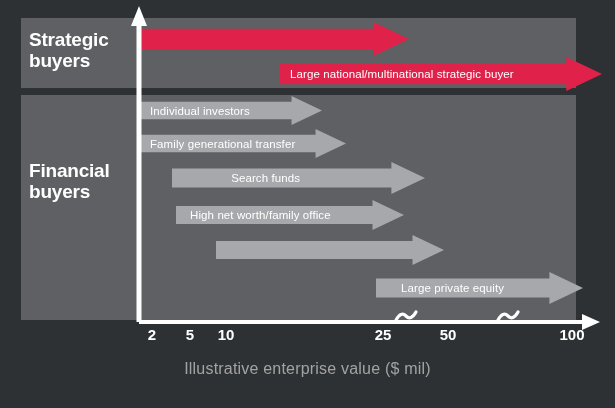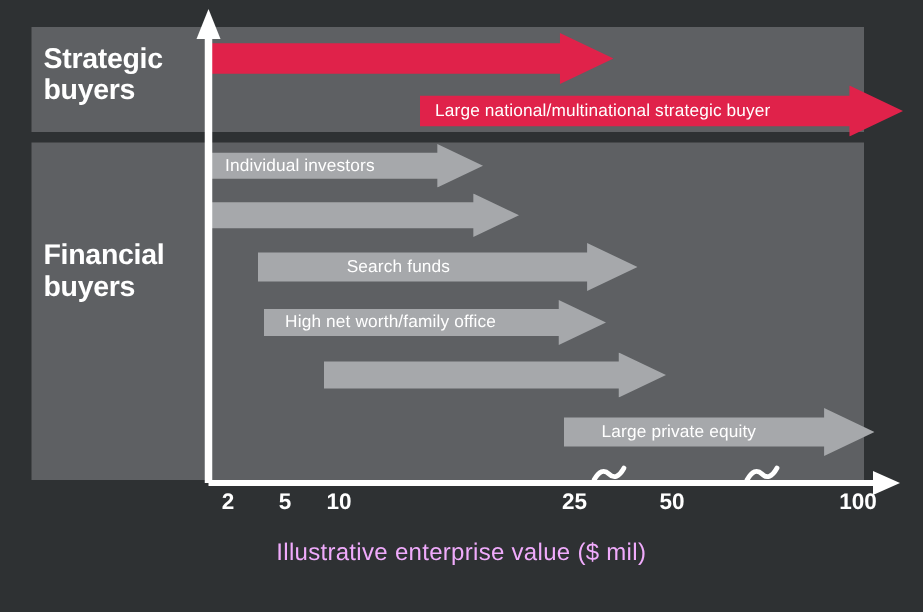--- a/index.html
+++ b/index.html
@@ -55,21 +55,21 @@
     font-size:15px;
     font-weight:bold;
     text-align:center;
     transform:translateX(-50%);
   }
 
   #axis-title{
     position:absolute;
     left:0;width:615px;top:360px;
     text-align:center;
-    color:#f0abfc;
+    color:#a3a3a3;
     font-size:16px;
     letter-spacing:0.2px;
   }
 </style>
 </head>
 <body>
 
 <div id="stage">
 
   <div id="panel-strategic" class="panel"></div>
@@ -95,20 +95,21 @@
       <div class="arrow lead" style="left: 140px; top: 96px; width: 182px; height: 29px;">
         <svg viewBox="0 0 182 29" preserveAspectRatio="none">
           <path d="M0,5.800000000000001 L151.55,5.800000000000001 L151.55,0 L182,14.5 L151.55,29 L151.55,23.200000000000003 L0,23.200000000000003 Z" fill="#a6a8ab"></path>
         </svg>
         <span class="txt">Individual investors</span>
       </div>
       <div class="arrow lead" style="left: 140px; top: 129px; width: 206px; height: 29px;">
         <svg viewBox="0 0 206 29" preserveAspectRatio="none">
           <path d="M0,5.800000000000001 L175.55,5.800000000000001 L175.55,0 L206,14.5 L175.55,29 L175.55,23.200000000000003 L0,23.200000000000003 Z" fill="#a6a8ab"></path>
         </svg>
+        <span class="txt">Family generational transfer</span>
       </div>
       <div class="arrow center" style="left: 172px; top: 162px; width: 253px; height: 32px;">
         <svg viewBox="0 0 253 32" preserveAspectRatio="none">
           <path d="M0,6.4 L219.4,6.4 L219.4,0 L253,16 L219.4,32 L219.4,25.6 L0,25.6 Z" fill="#a6a8ab"></path>
         </svg>
         <span class="txt">Search funds</span>
       </div>
       <div class="arrow center" style="left: 176px; top: 200px; width: 228px; height: 30px;">
         <svg viewBox="0 0 228 30" preserveAspectRatio="none">
           <path d="M0,6 L196.5,6 L196.5,0 L228,15 L196.5,30 L196.5,24 L0,24 Z" fill="#a6a8ab"></path>

